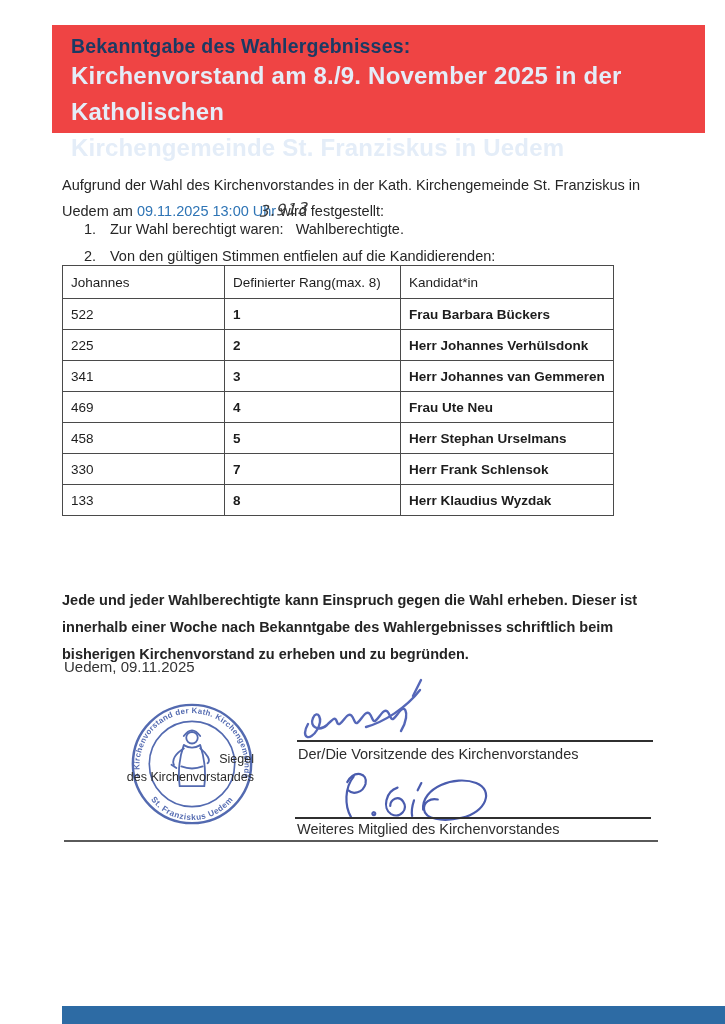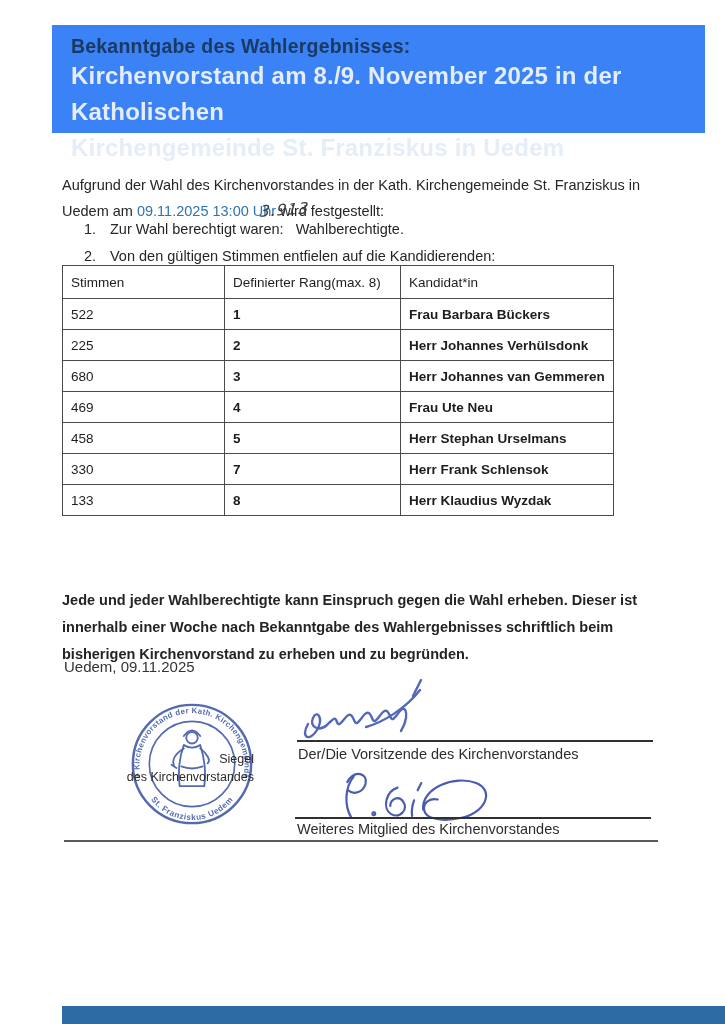--- a/index.html
+++ b/index.html
@@ -1,21 +1,21 @@
 <!DOCTYPE html>
 <html lang="de"><head>
 <meta charset="utf-8">
 <style>
   html,body{margin:0;padding:0;background:#ffffff;}
   body{width:725px;height:1024px;position:relative;overflow:hidden;
        font-family:"Liberation Sans",sans-serif;color:#1f1f1f;}
 
   
   .header-band{position:absolute;left:52px;top:25px;width:653px;height:108px;
-    background:#3b82f6;box-sizing:border-box;padding:8px 10px 0 19px;}
+    background:#ef4444;box-sizing:border-box;padding:8px 10px 0 19px;}
   .header-title{font-size:19.5px;font-weight:bold;color:#1b3a63;margin:2px 0 0 0;
     letter-spacing:.2px;}
   .header-sub{font-size:24px;font-weight:bold;color:#e4edf8;line-height:36px;
     letter-spacing:.2px;}
 
   
   .intro{position:absolute;left:62px;top:157px;width:612px;
     font-size:14.5px;line-height:26.5px;color:#262626;}
   .intro .hl{color:#2e74b5;}
 
@@ -89,40 +89,40 @@
 </div>
 
 <table class="votes-table">
   <colgroup>
       <col class="col-stimmen">
       <col class="col-rang">
       <col class="col-kandidat">
     </colgroup>
   <thead>
     <tr>
-      <th>Stimmen</th>
+      <th>Johannes</th>
       <th>Definierter Rang(max. 8)</th>
       <th>Kandidat*in</th>
     </tr>
   </thead>
   <tbody>
   <tr>
     <td class="stimmen">522</td>
     <td class="rang">1</td>
     <td class="kandidat">Frau Barbara Bückers</td>
   </tr>
 
   <tr>
     <td class="stimmen">225</td>
     <td class="rang">2</td>
     <td class="kandidat">Herr Johannes Verhülsdonk</td>
   </tr>
 
   <tr>
-    <td class="stimmen">680</td>
+    <td class="stimmen">341</td>
     <td class="rang">3</td>
     <td class="kandidat">Herr Johannes van Gemmeren</td>
   </tr>
 
   <tr>
     <td class="stimmen">469</td>
     <td class="rang">4</td>
     <td class="kandidat">Frau Ute Neu</td>
   </tr>
 

